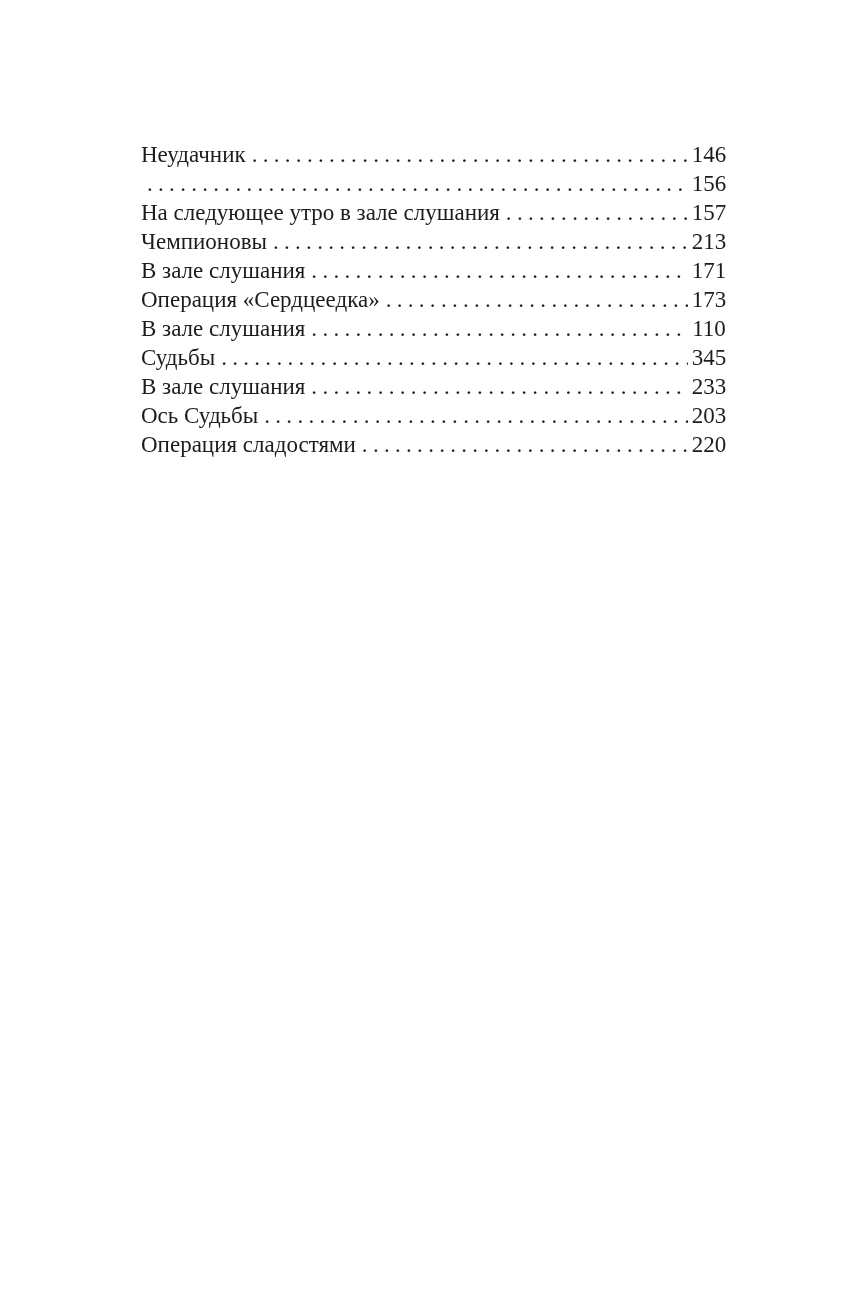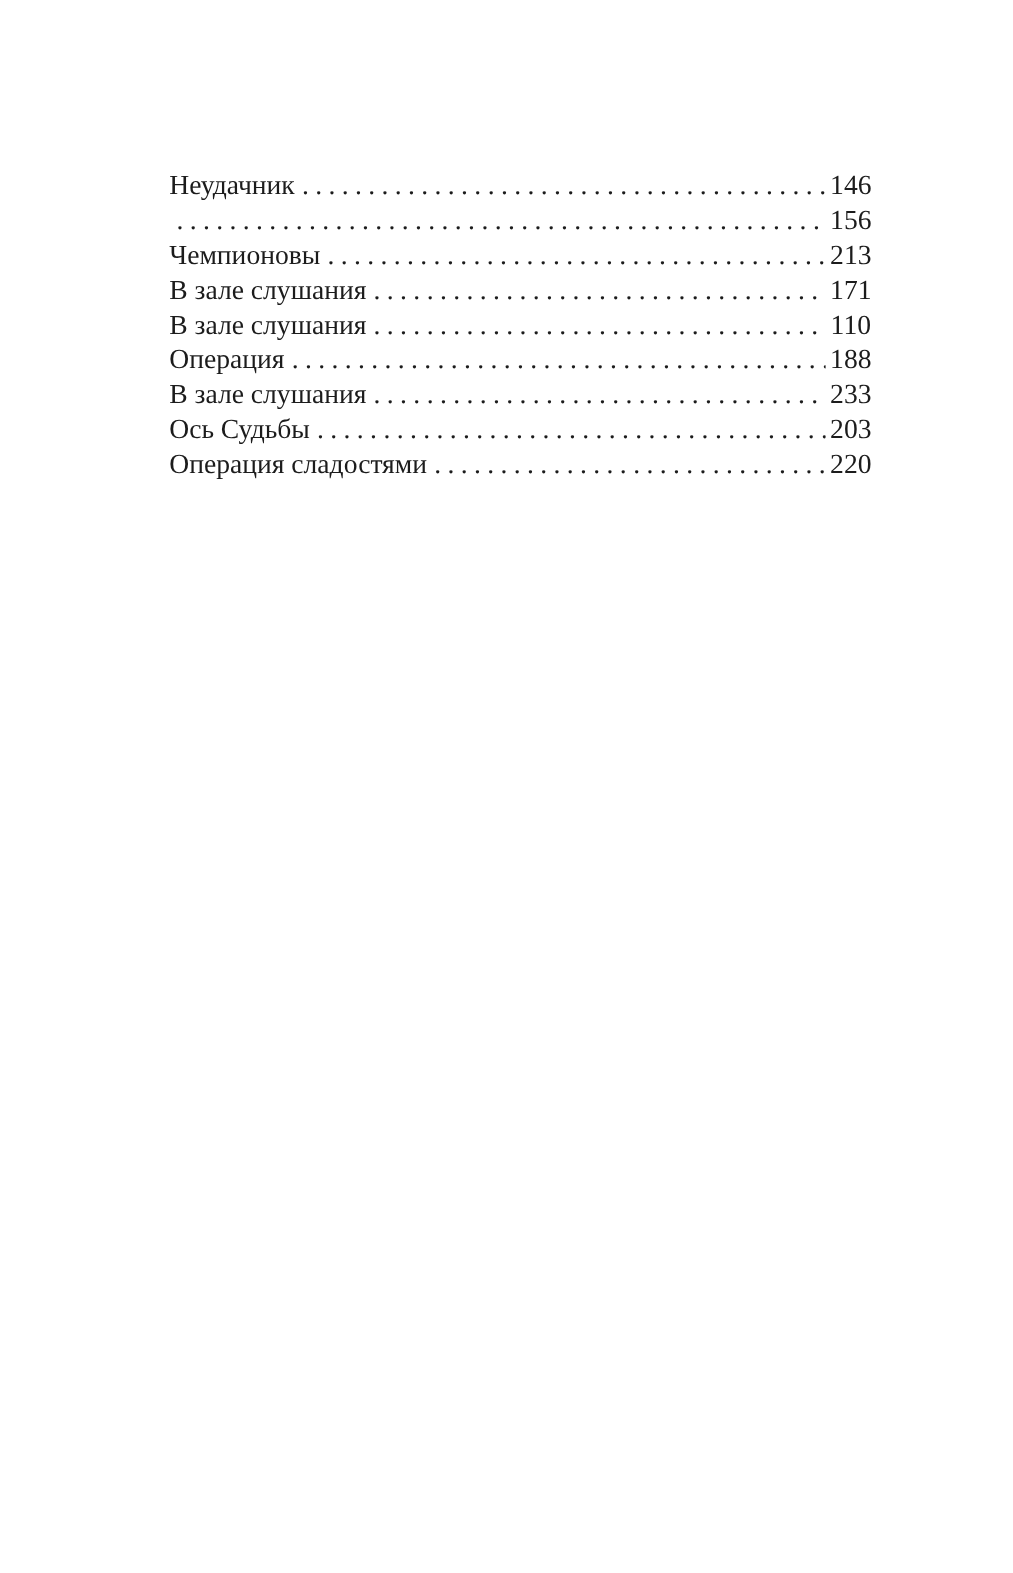--- a/index.html
+++ b/index.html
@@ -65,44 +65,54 @@
         <span class="toc-title">Неудачник</span>
         <span class="toc-leader" aria-hidden="true"></span>
         <span class="toc-page">146</span>
       </div>
 
       <div class="toc-row">
         <span class="toc-leader" aria-hidden="true"></span>
         <span class="toc-page">156</span>
       </div>
 
+      <div class="toc-row">
+        <span class="toc-title">На следующее утро в зале слушания</span>
+        <span class="toc-leader" aria-hidden="true"></span>
+        <span class="toc-page">157</span>
+      </div>
 
       <div class="toc-row">
         <span class="toc-title">Чемпионовы</span>
         <span class="toc-leader" aria-hidden="true"></span>
         <span class="toc-page">213</span>
       </div>
 
       <div class="toc-row">
         <span class="toc-title">В зале слушания</span>
         <span class="toc-leader" aria-hidden="true"></span>
         <span class="toc-page">171</span>
       </div>
 
+      <div class="toc-row">
+        <span class="toc-title">Операция «Сердцеедка»</span>
+        <span class="toc-leader" aria-hidden="true"></span>
+        <span class="toc-page">173</span>
+      </div>
 
       <div class="toc-row">
         <span class="toc-title">В зале слушания</span>
         <span class="toc-leader" aria-hidden="true"></span>
         <span class="toc-page">110</span>
       </div>
 
       <div class="toc-row">
-        <span class="toc-title">Операция</span>
+        <span class="toc-title">Судьбы</span>
         <span class="toc-leader" aria-hidden="true"></span>
-        <span class="toc-page">188</span>
+        <span class="toc-page">345</span>
       </div>
 
       <div class="toc-row">
         <span class="toc-title">В зале слушания</span>
         <span class="toc-leader" aria-hidden="true"></span>
         <span class="toc-page">233</span>
       </div>
 
       <div class="toc-row">
         <span class="toc-title">Ось Судьбы</span>

